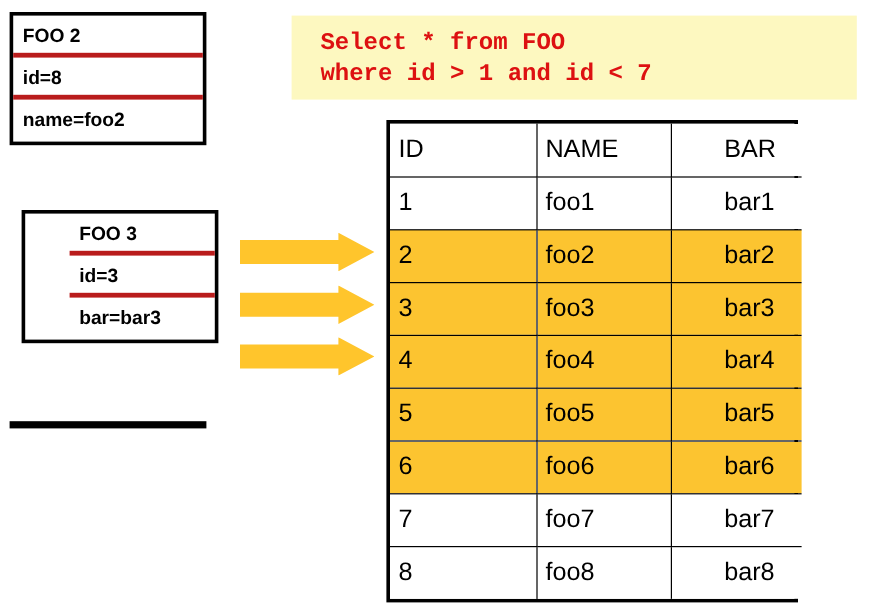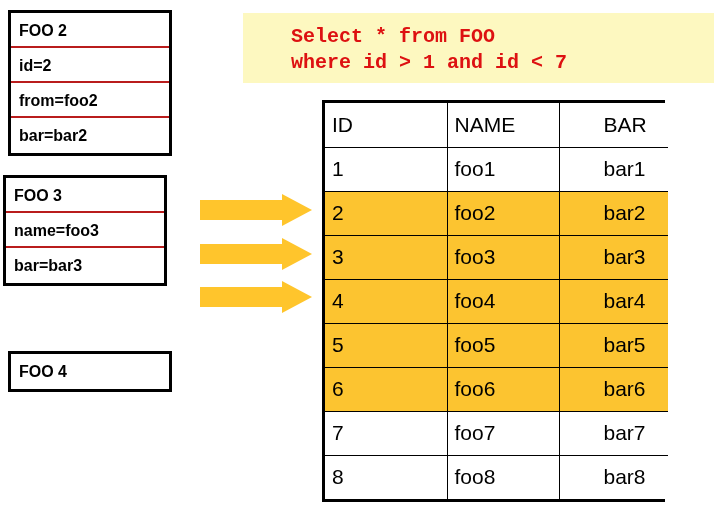--- a/index.html
+++ b/index.html
@@ -19,39 +19,39 @@
   .obj-box {
     position: absolute;
     width: 164px;
     border: 3px solid #000000;
     background: #ffffff;
     box-sizing: border-box;
   }
   .obj-box .row {
     height: 35px;
     line-height: 35px;
-    border-bottom: 2px solid #b91c1c;
+    border-bottom: 4px solid #b91c1c;
     box-sizing: border-box;
     padding-left: 8px;
     font-size: 16px;
     font-weight: bold;
     color: #000000;
     white-space: nowrap;
     overflow: hidden;
   }
   .obj-box .row:last-child {
     border-bottom: none;
   }
   .obj-box .row.title {
     font-size: 16px;
     font-weight: bold;
   }
 
   #obj-foo2 { left: 8px;  top: 10px; }
-  #obj-foo3 { left: 3px;  top: 175px; }
+  #obj-foo3 { left: 18px;  top: 175px; padding-left: 37px; }
   #obj-foo4 { left: 8px;  top: 351px; }
 
   
   .arrow {
     position: absolute;
     left: 200px;
     width: 112px;
     height: 32px;
   }
   .arrow svg { display: block; }
@@ -61,21 +61,21 @@
 
   
   #sql-box {
     position: absolute;
     left: 243px;
     top: 13px;
     width: 471px;
     height: 70px;
     background: #fdf8c0;
     box-sizing: border-box;
-    padding: 11px 0 0 48px;
+    padding: 11px 0 0 24px;
   }
   #sql-box .sql-line {
     font-family: "Liberation Mono", "DejaVu Sans Mono", monospace;
     font-size: 20px;
     font-weight: bold;
     line-height: 26px;
     color: #dd1111;
     white-space: pre;
   }
 
@@ -120,33 +120,31 @@
   #result-table td:first-child,
   #result-table th:first-child { border-left: none; }
   #result-table td:last-child,
   #result-table th:last-child { border-right: none; }
 </style>
 </head>
 <body>
 
 <div class="obj-box" id="obj-foo2">
   <div class="row title">FOO 2</div>
-  <div class="row">id=2</div>
-  <div class="row">from=foo2</div>
-  <div class="row">bar=bar2</div>
+  <div class="row">id=8</div>
+  <div class="row">name=foo2</div>
 </div>
 
 <div class="obj-box" id="obj-foo3">
   <div class="row title">FOO 3</div>
-  <div class="row">name=foo3</div>
+  <div class="row">id=3</div>
   <div class="row">bar=bar3</div>
 </div>
 
 <div class="obj-box" id="obj-foo4">
-  <div class="row title">FOO 4</div>
 </div>
 
 <div class="arrow" id="arrow-1">
   <svg width="112" height="32" viewBox="0 0 112 32" xmlns="http://www.w3.org/2000/svg">
     <polygon points="0,6 82,6 82,0 112,16 82,32 82,26 0,26" fill="#FFC52C"></polygon>
   </svg>
 </div>
 <div class="arrow" id="arrow-2">
   <svg width="112" height="32" viewBox="0 0 112 32" xmlns="http://www.w3.org/2000/svg">
     <polygon points="0,6 82,6 82,0 112,16 82,32 82,26 0,26" fill="#FFC52C"></polygon>

